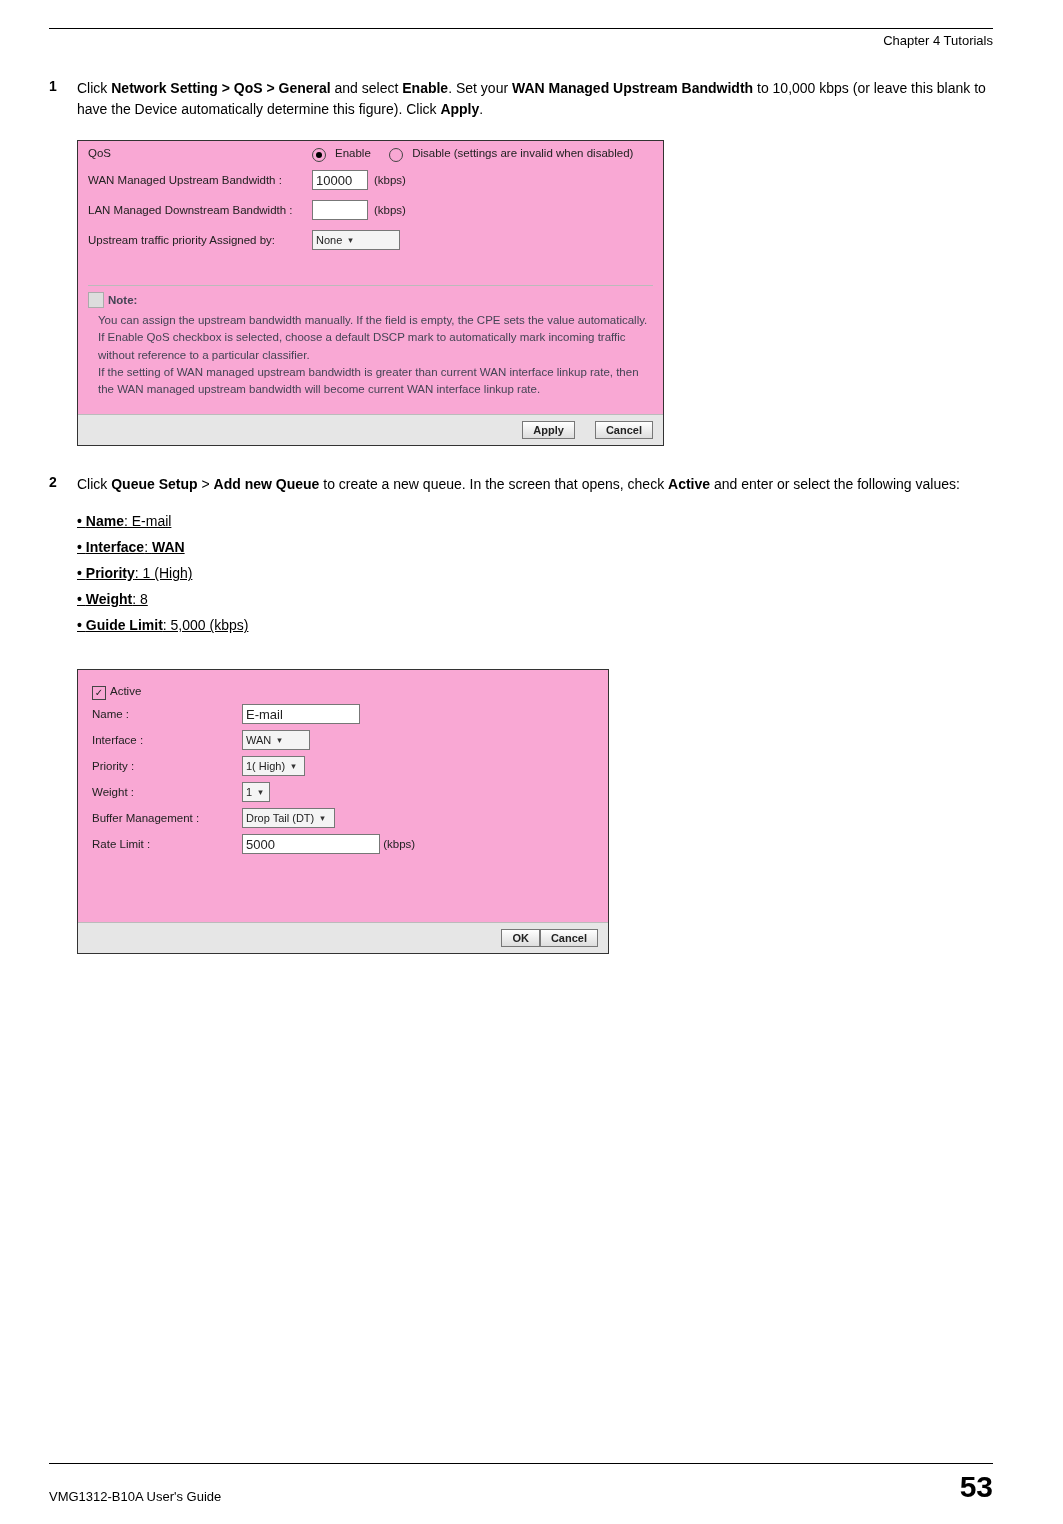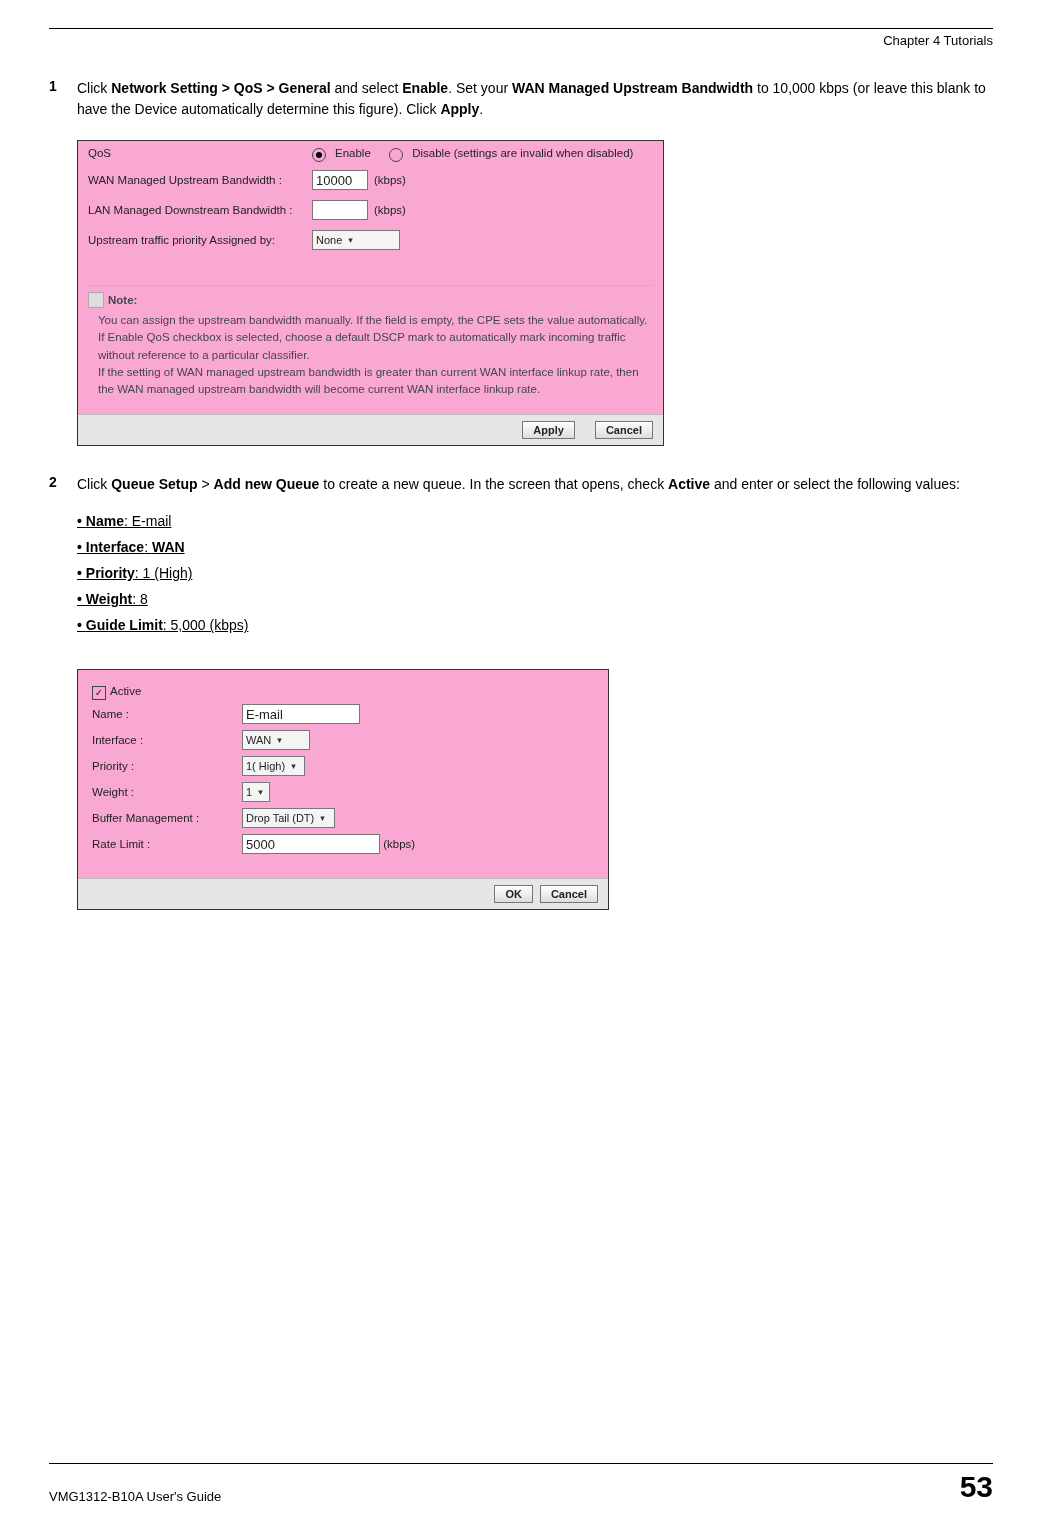--- a/index.html
+++ b/index.html
@@ -97,21 +97,21 @@
   .chk{
     width:12px;height:12px;border:1px solid #444; display:inline-flex;
     align-items:center;justify-content:center;font-size:10px;line-height:1;
     margin-right:4px; position:relative; top:2px;
   }
   .chk.checked::after{content:"✓";}
   .form2 {padding:8px 14px 18px 14px;}
   .form2 .row{display:flex;align-items:center;margin:6px 0;}
   .form2 .lab{width:150px;}
   .bottom-bar{
-    background:#e6e6e6;padding:6px 10px;display:flex;justify-content:flex-end;gap:7px;border-top:1px solid #bbb;
+    background:#e6e6e6;padding:6px 10px;display:flex;justify-content:flex-end;gap:0;border-top:1px solid #bbb;margin-top:44px;
   }
 </style>
 </head>
 <body>
 
 <div class="page">
 
   <div class="hdr-line"></div>
   <div class="hdr">Chapter 4 Tutorials</div>
 

